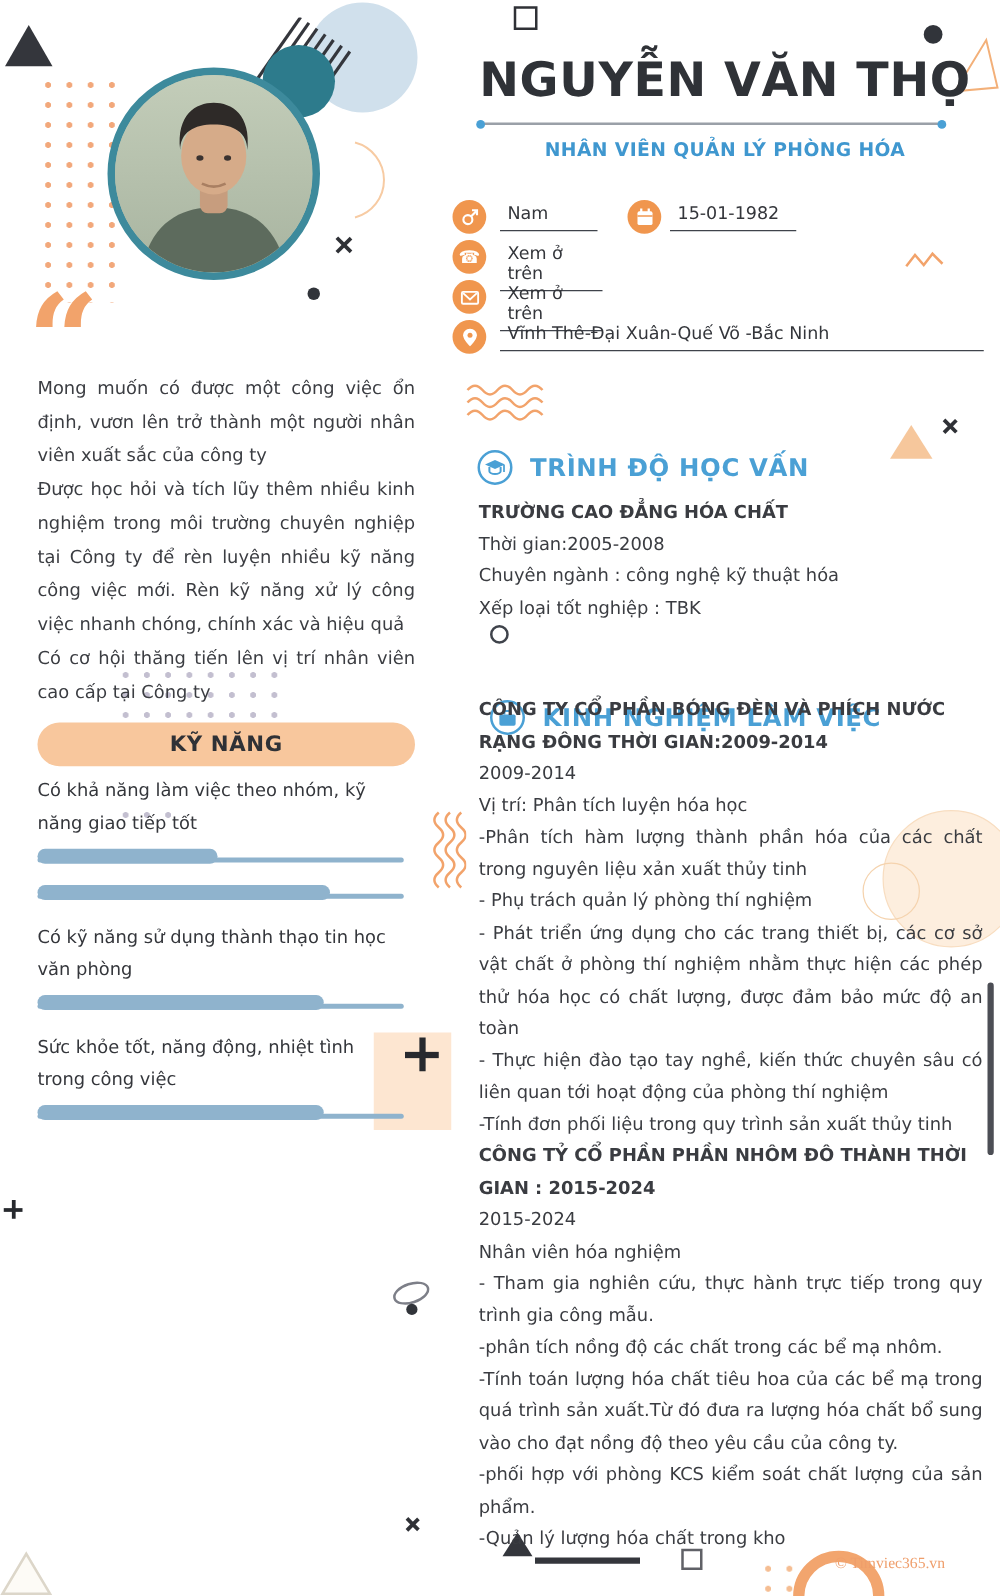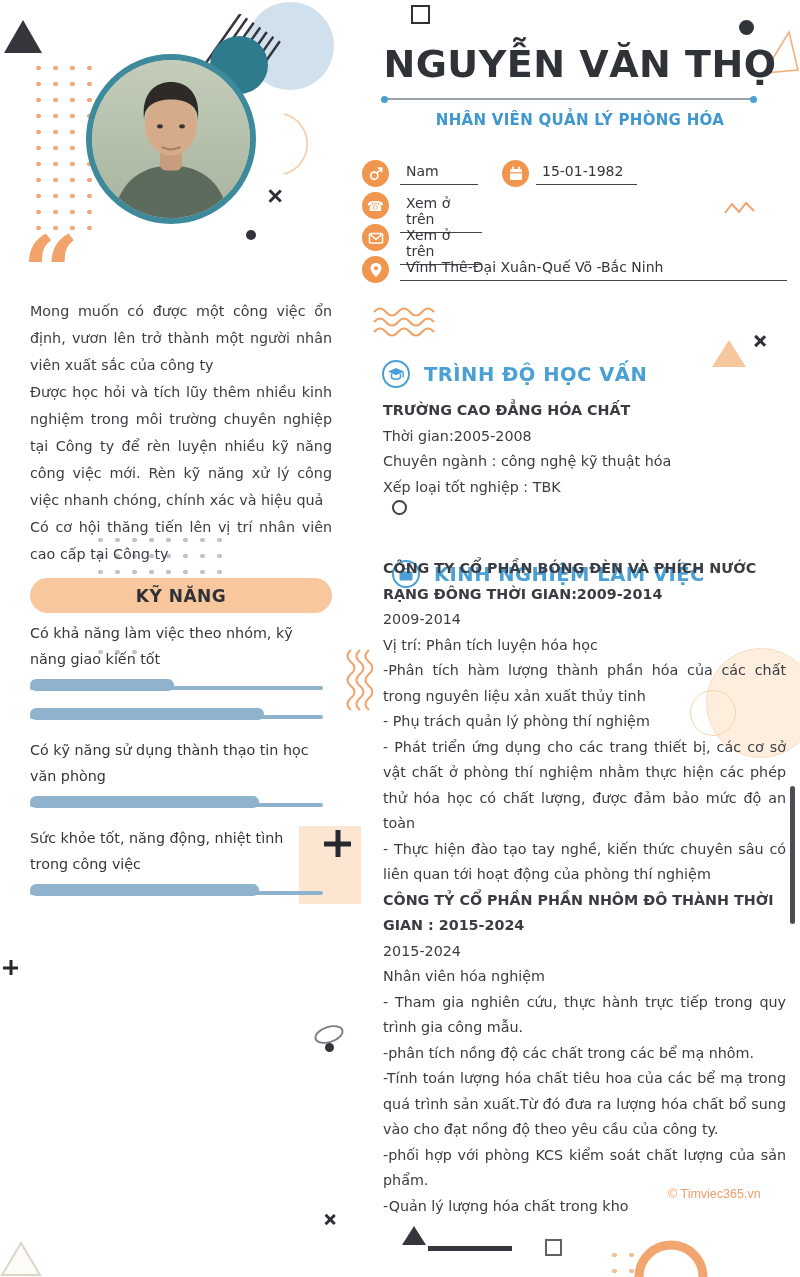--- a/index.html
+++ b/index.html
@@ -68,21 +68,21 @@
 
   
   .sec-head { position:absolute; display:flex; align-items:center; z-index:2; }
   .sec-icon { width:28px; height:28px; border-radius:50%; border:2px solid #4aa0d5; display:flex; align-items:center; justify-content:center; flex:none; }
   .sec-title { margin-left:14px; font-size:19.5px; font-weight:bold; letter-spacing:.5px; color:#4aa0d5; }
   .edu-body { left:383px; top:398px; width:402px; font-size:14.3px; line-height:25.5px; z-index:2; }
   .edu-school { font-weight:bold; }
   .exp-body { left:383px; top:556px; width:403px; font-size:14.3px; line-height:25.5px; text-align:justify; z-index:2; }
   .job + .job { }
   .job-company { font-weight:bold; text-align:left; }
-  .footer-credit { left:668px; top:1187px; font-family:Liberation Sans, sans-serif; font-size:12.5px; color:#ef9e6b; z-index:2; }
+  .footer-credit { left:668px; top:1243px; font-family:Liberation Serif, serif; font-size:12.5px; color:#ef9e6b; z-index:2; }
 </style>
 </head>
 <body>
 
 <div class="page">
 
   <div class="abs deco-circle-lightblue circle"></div>
   <svg class="abs deco-stripes" width="76" height="76">
     <g transform="rotate(-55 38 38)" stroke="#34363c" stroke-width="2.5">
       <line x1="8" y1="14" x2="68" y2="14"></line>
@@ -128,21 +128,21 @@
     <p>Mong muốn có được một công việc ổn định, vươn lên trở thành một người nhân viên xuất sắc của công ty</p>
     <p>Được học hỏi và tích lũy thêm nhiều kinh nghiệm trong môi trường chuyên nghiệp tại Công ty để rèn luyện nhiều kỹ năng công việc mới. Rèn kỹ năng xử lý công việc nhanh chóng, chính xác và hiệu quả</p>
     <p>Có cơ hội thăng tiến lên vị trí nhân viên cao cấp tại Công ty</p>
   </div>
 
   <div class="abs dots dots-gray1"></div>
   <div class="abs dots dots-gray2"></div>
   <div class="abs skills-pill">KỸ NĂNG</div>
   <div class="abs skills-list">
     <div class="skill-item">
-      <div class="skill-label">Có khả năng làm việc theo nhóm, kỹ năng giao kiến tốt</div>
+      <div class="skill-label">Có khả năng làm việc theo nhóm, kỹ năng giao tiếp tốt</div>
       <div class="skill-bar">
           <div class="bar-track"></div>
           <div class="bar-fill" style="width: 49%;"></div>
         </div>
     </div>
     <div class="skill-item">
       <div class="skill-bar">
           <div class="bar-track"></div>
           <div class="bar-fill" style="width: 80%;"></div>
         </div>
@@ -265,20 +265,21 @@
 
   <div class="abs exp-body">
     <div class="job">
       <p class="job-company">CÔNG TY CỔ PHẦN BÓNG ĐÈN VÀ PHÍCH NƯỚC RẠNG ĐÔNG THỜI GIAN:2009-2014</p>
       <p>2009-2014</p>
       <p>Vị trí: Phân tích luyện hóa học</p>
       <p>-Phân tích hàm lượng thành phần hóa của các chất trong nguyên liệu xản xuất thủy tinh</p>
       <p>- Phụ trách quản lý phòng thí nghiệm</p>
       <p>- Phát triển ứng dụng cho các trang thiết bị, các cơ sở vật chất ở phòng thí nghiệm nhằm thực hiện các phép thử hóa học có chất lượng, được đảm bảo mức độ an toàn</p>
       <p>- Thực hiện đào tạo tay nghề, kiến thức chuyên sâu có liên quan tới hoạt động của phòng thí nghiệm</p>
+      <p>-Tính đơn phối liệu trong quy trình sản xuất thủy tinh</p>
     </div>
     <div class="job">
       <p class="job-company">CÔNG TỶ CỔ PHẦN PHẦN NHÔM ĐÔ THÀNH THỜI GIAN : 2015-2024</p>
       <p>2015-2024</p>
       <p>Nhân viên hóa nghiệm</p>
       <p>- Tham gia nghiên cứu, thực hành trực tiếp trong quy trình gia công mẫu.</p>
       <p>-phân tích nồng độ các chất trong các bể mạ nhôm.</p>
       <p>-Tính toán lượng hóa chất tiêu hoa của các bể mạ trong quá trình sản xuất.Từ đó đưa ra lượng hóa chất bổ sung vào cho đạt nồng độ theo yêu cầu của công ty.</p>
       <p>-phối hợp với phòng KCS kiểm soát chất lượng của sản phẩm.</p>
       <p>-Quản lý lượng hóa chất trong kho</p>

